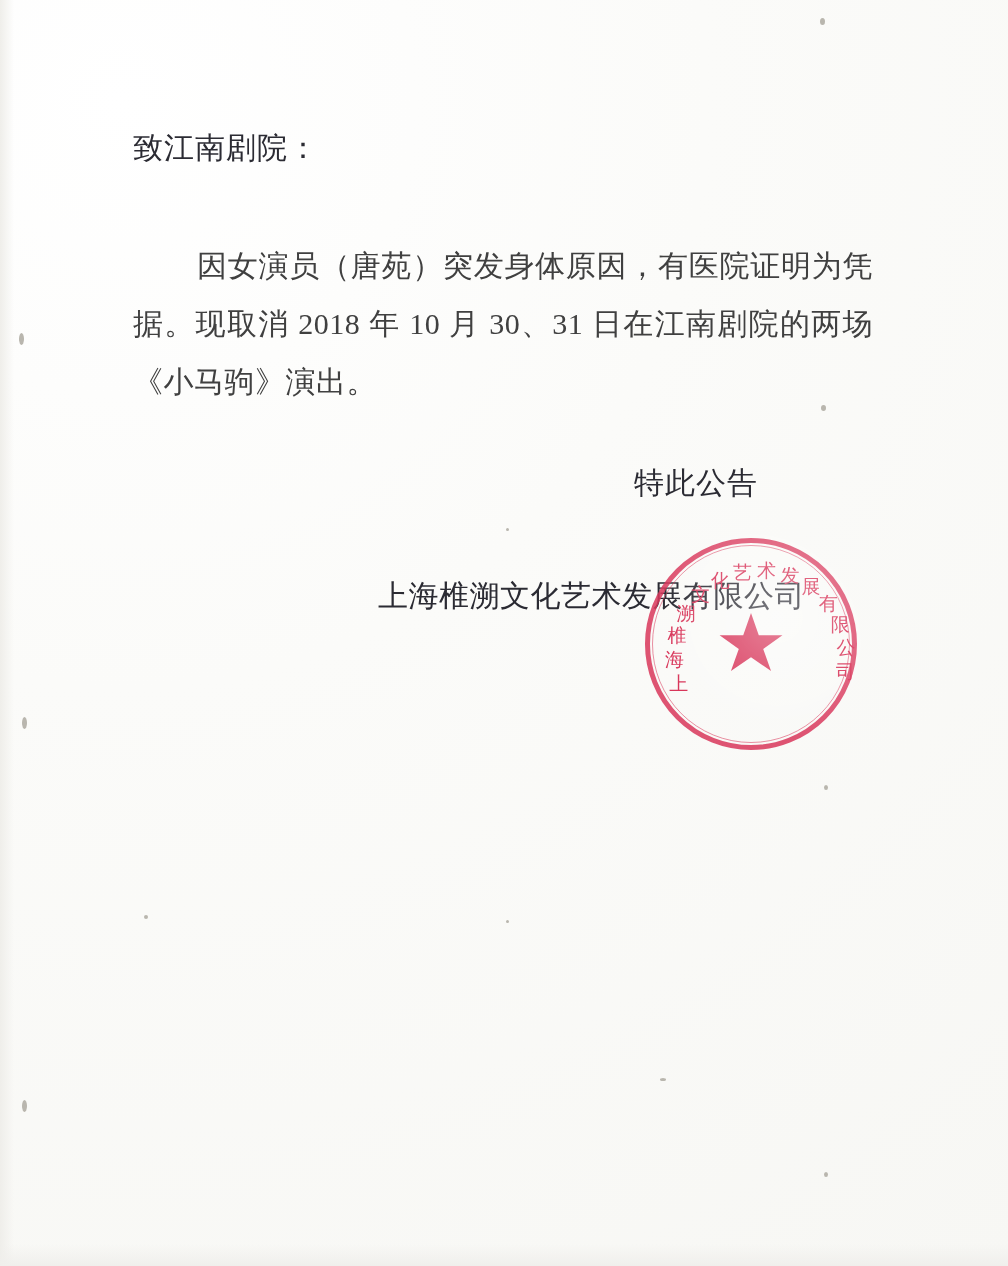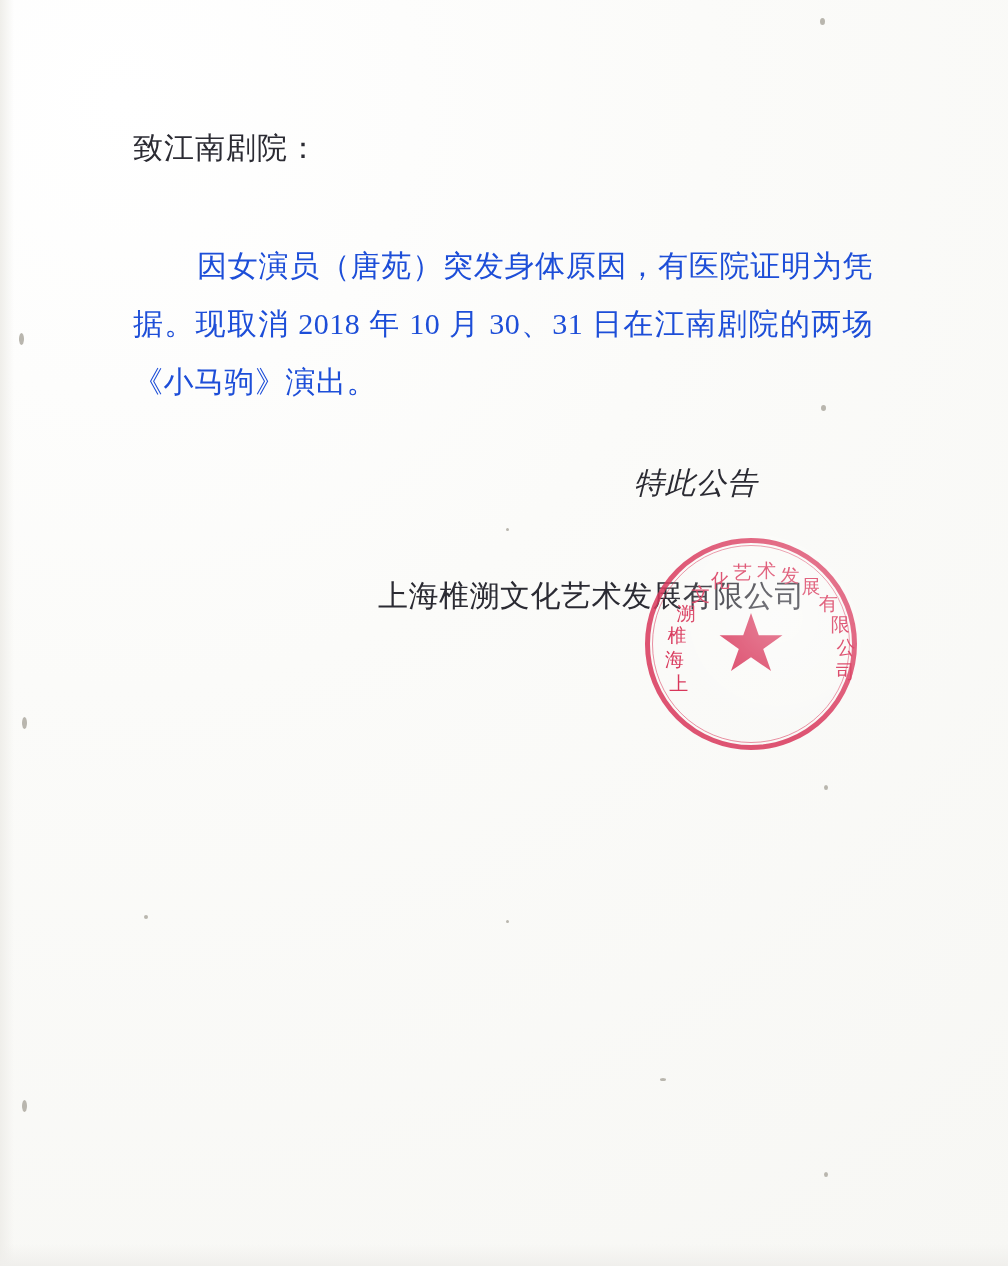--- a/index.html
+++ b/index.html
@@ -67,32 +67,31 @@
 
   .para {
     position: absolute;
     left: 133px;
     top: 237px;
     width: 740px;
     font-size: 30px;
     line-height: 58px;
     text-align: justify;
     text-indent: 64px;
-    color: #1d4ed8;
+    color: #404040;
     letter-spacing: 0.5px;
   }
 
   .closing {
     position: absolute;
     left: 634px;
     top: 463px;
     font-size: 30px;
     letter-spacing: 1px;
     color: #2b2b33;
-    font-style: italic;
   }
 
   .signature {
     position: absolute;
     left: 378px;
     top: 576px;
     font-size: 30px;
     letter-spacing: 0.5px;
     color: #2b2b33;
     white-space: nowrap;

